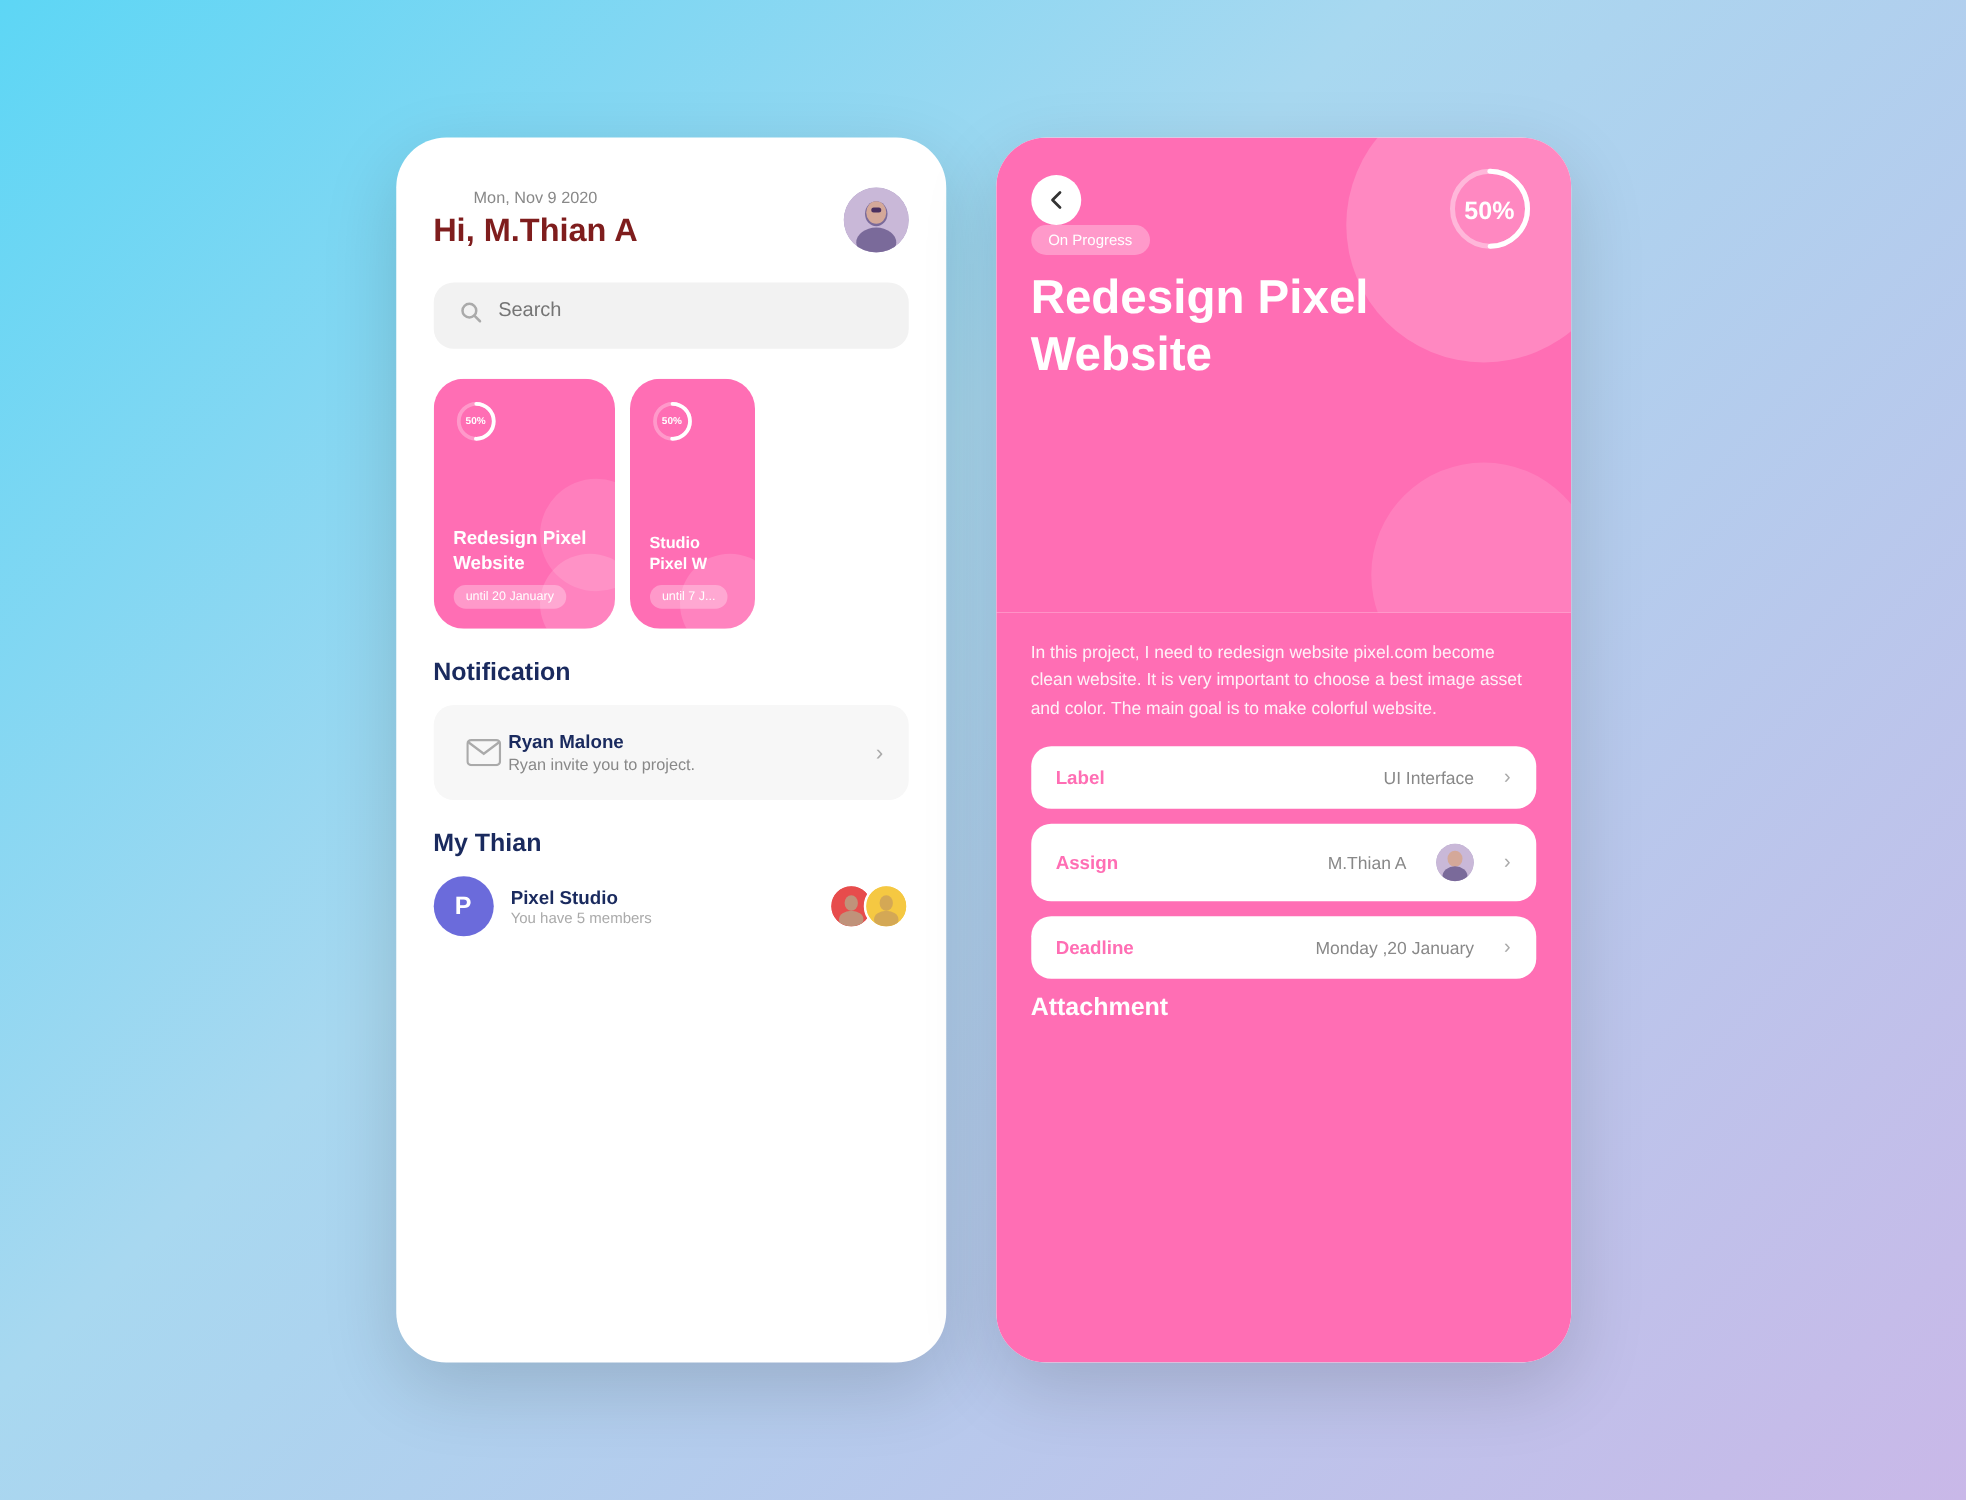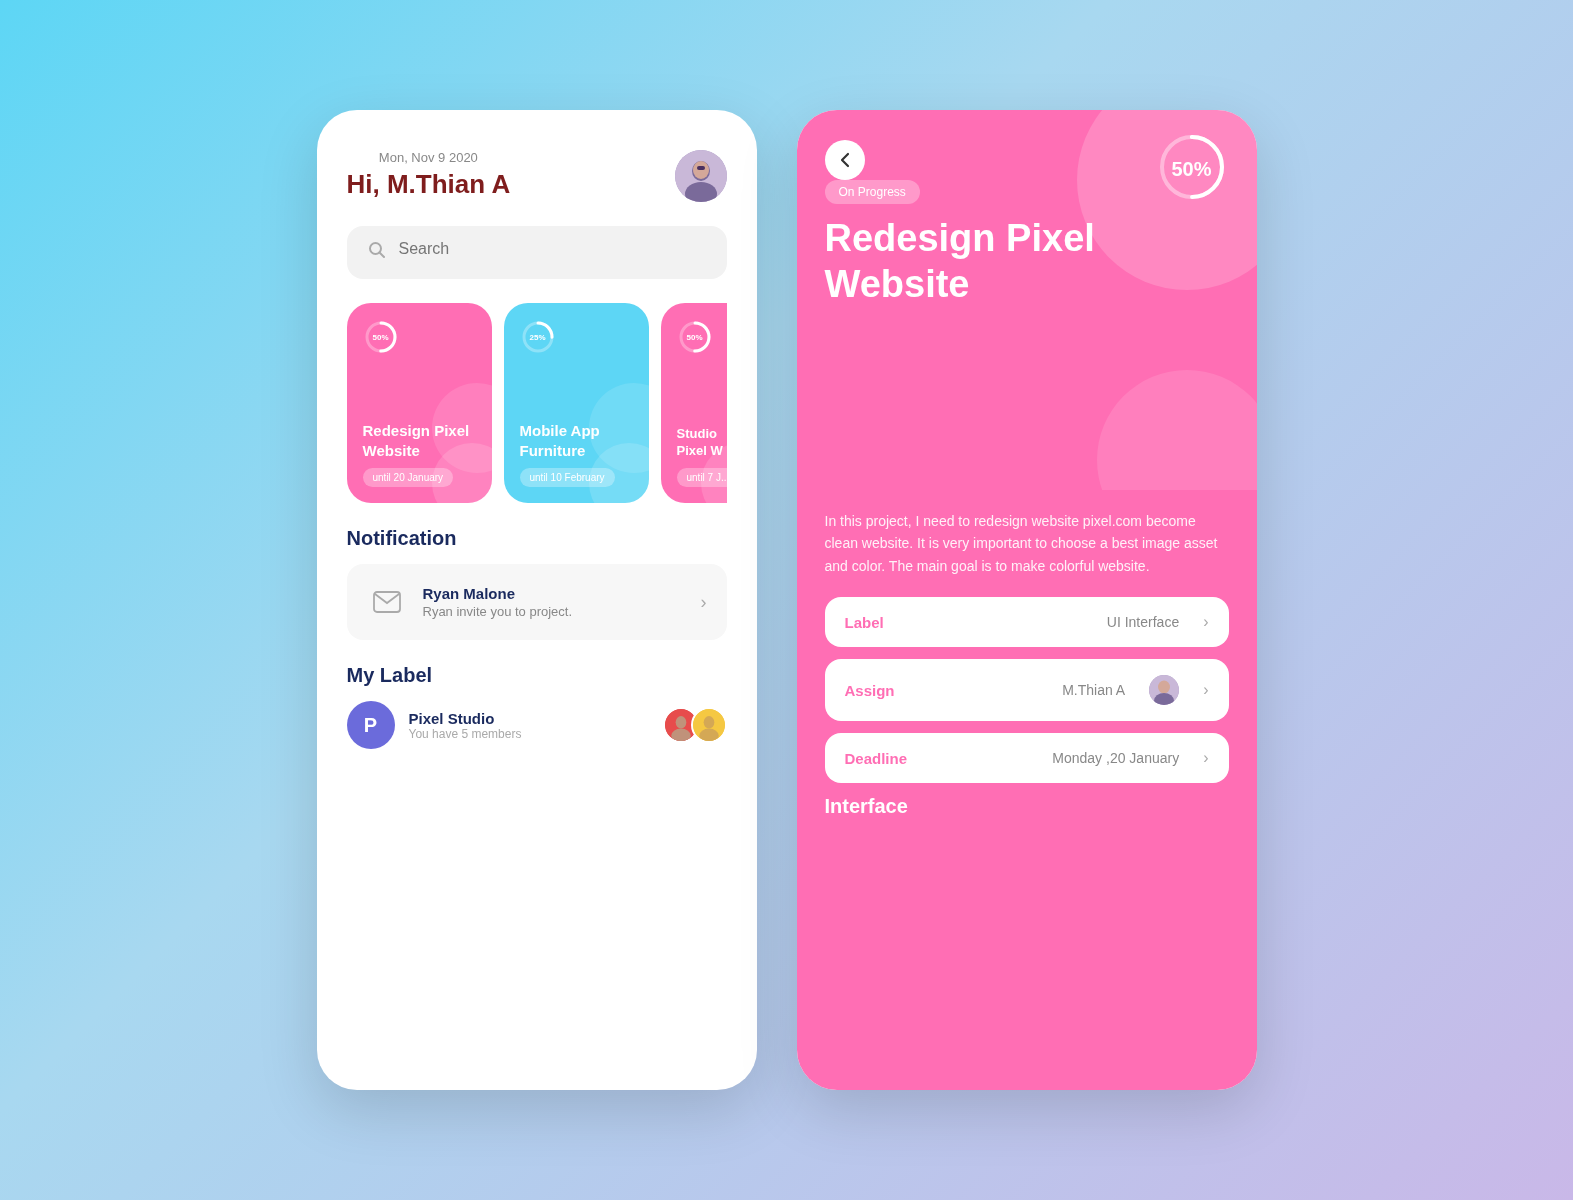--- a/index.html
+++ b/index.html
@@ -175,21 +175,21 @@
       font-weight: 800;
       color: #1a2a5e;
     }
 
     .notification-card {
       background: #f7f7f7;
       border-radius: 16px;
       padding: 18px 20px;
       display: flex;
       align-items: center;
-      gap: 16px;
+      gap: 0;
     }
 
     .mail-icon {
       width: 40px;
       height: 40px;
       display: flex;
       align-items: center;
       justify-content: center;
       color: #888;
     }
@@ -457,35 +457,20 @@
           <circle cx="18" cy="18" r="14" fill="none" stroke="white" stroke-width="3" stroke-dasharray="44 44" stroke-linecap="round"></circle>
         </svg>
         <span class="pct">50%</span>
       </div>
       <div>
         <div class="card-title">Redesign Pixel Website</div>
         <div class="card-date">until 20 January</div>
       </div>
     </div>
 
-    <div class="project-card blue">
-      <div class="card-decoration"></div>
-      <div class="card-decoration2"></div>
-      <div class="progress-circle">
-        <svg width="36" height="36" viewBox="0 0 36 36">
-          <circle cx="18" cy="18" r="14" fill="none" stroke="rgba(255,255,255,0.3)" stroke-width="3"></circle>
-          <circle cx="18" cy="18" r="14" fill="none" stroke="white" stroke-width="3" stroke-dasharray="22 66" stroke-linecap="round"></circle>
-        </svg>
-        <span class="pct">25%</span>
-      </div>
-      <div>
-        <div class="card-title">Mobile App Furniture</div>
-        <div class="card-date">until 10 February</div>
-      </div>
-    </div>
 
     <div class="project-card pink2">
       <div class="card-decoration"></div>
       <div class="progress-circle">
         <svg width="36" height="36" viewBox="0 0 36 36">
           <circle cx="18" cy="18" r="14" fill="none" stroke="rgba(255,255,255,0.3)" stroke-width="3"></circle>
           <circle cx="18" cy="18" r="14" fill="none" stroke="white" stroke-width="3" stroke-dasharray="44 44" stroke-linecap="round"></circle>
         </svg>
         <span class="pct">50%</span>
       </div>
@@ -509,21 +494,21 @@
         <div class="notif-content">
           <div class="name">Ryan Malone</div>
           <div class="msg">Ryan invite you to project.</div>
         </div>
         <div class="notif-chevron">›</div>
       </div>
     </div>
   </div>
 
   <div>
-    <div class="section-title">My Label</div>
+    <div class="section-title">My Thian</div>
     <div style="margin-top: 14px;">
       <div class="team-row">
         <div class="team-logo">P</div>
         <div class="team-info">
           <div class="team-name">Pixel Studio</div>
           <div class="team-members">You have 5 members</div>
         </div>
         <div class="team-avatars">
           <div class="team-avatar red" style="background:#e74c4c; display:flex; align-items:center; justify-content:center;">
             <svg width="36" height="36" viewBox="0 0 36 36">
@@ -597,15 +582,15 @@
     </div>
 
     <div class="detail-row">
       <span class="detail-label">Deadline</span>
       <div class="detail-value">
         <span>Monday ,20 January</span>
         <span class="detail-chevron">›</span>
       </div>
     </div>
 
-    <div class="attachment-title">Interface</div>
+    <div class="attachment-title">Attachment</div>
   </div>
 </div>
 
 </body></html>

